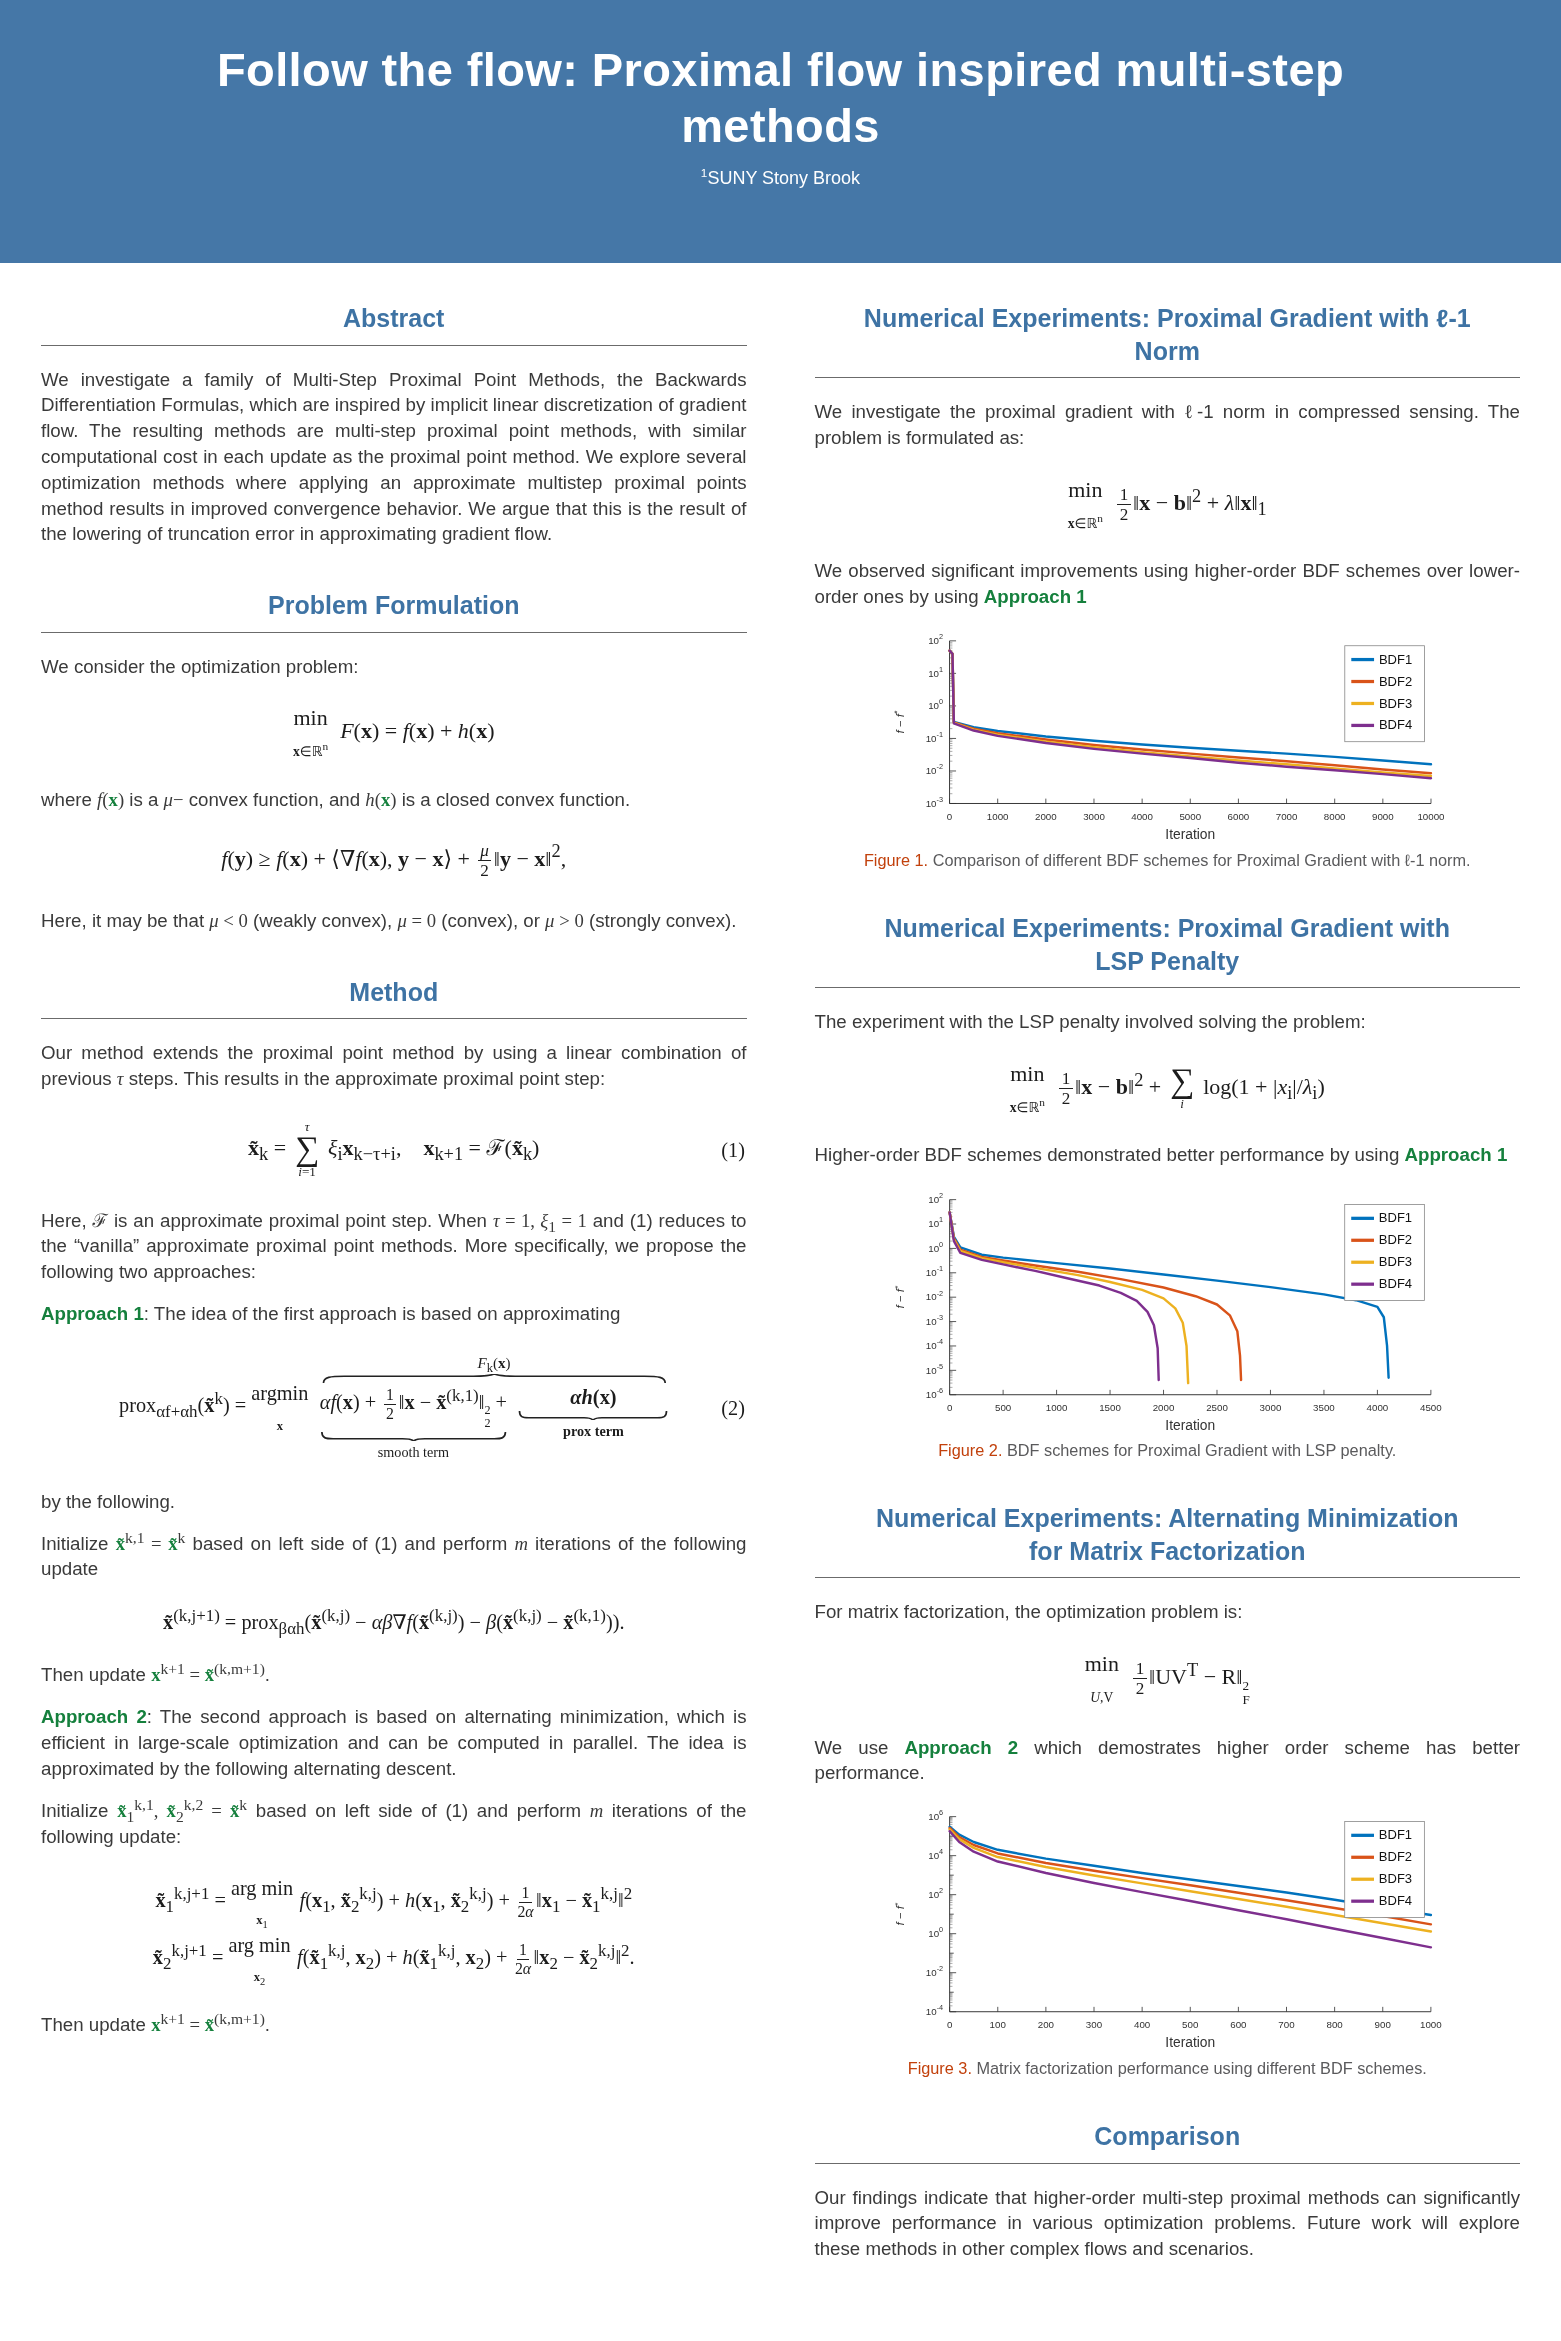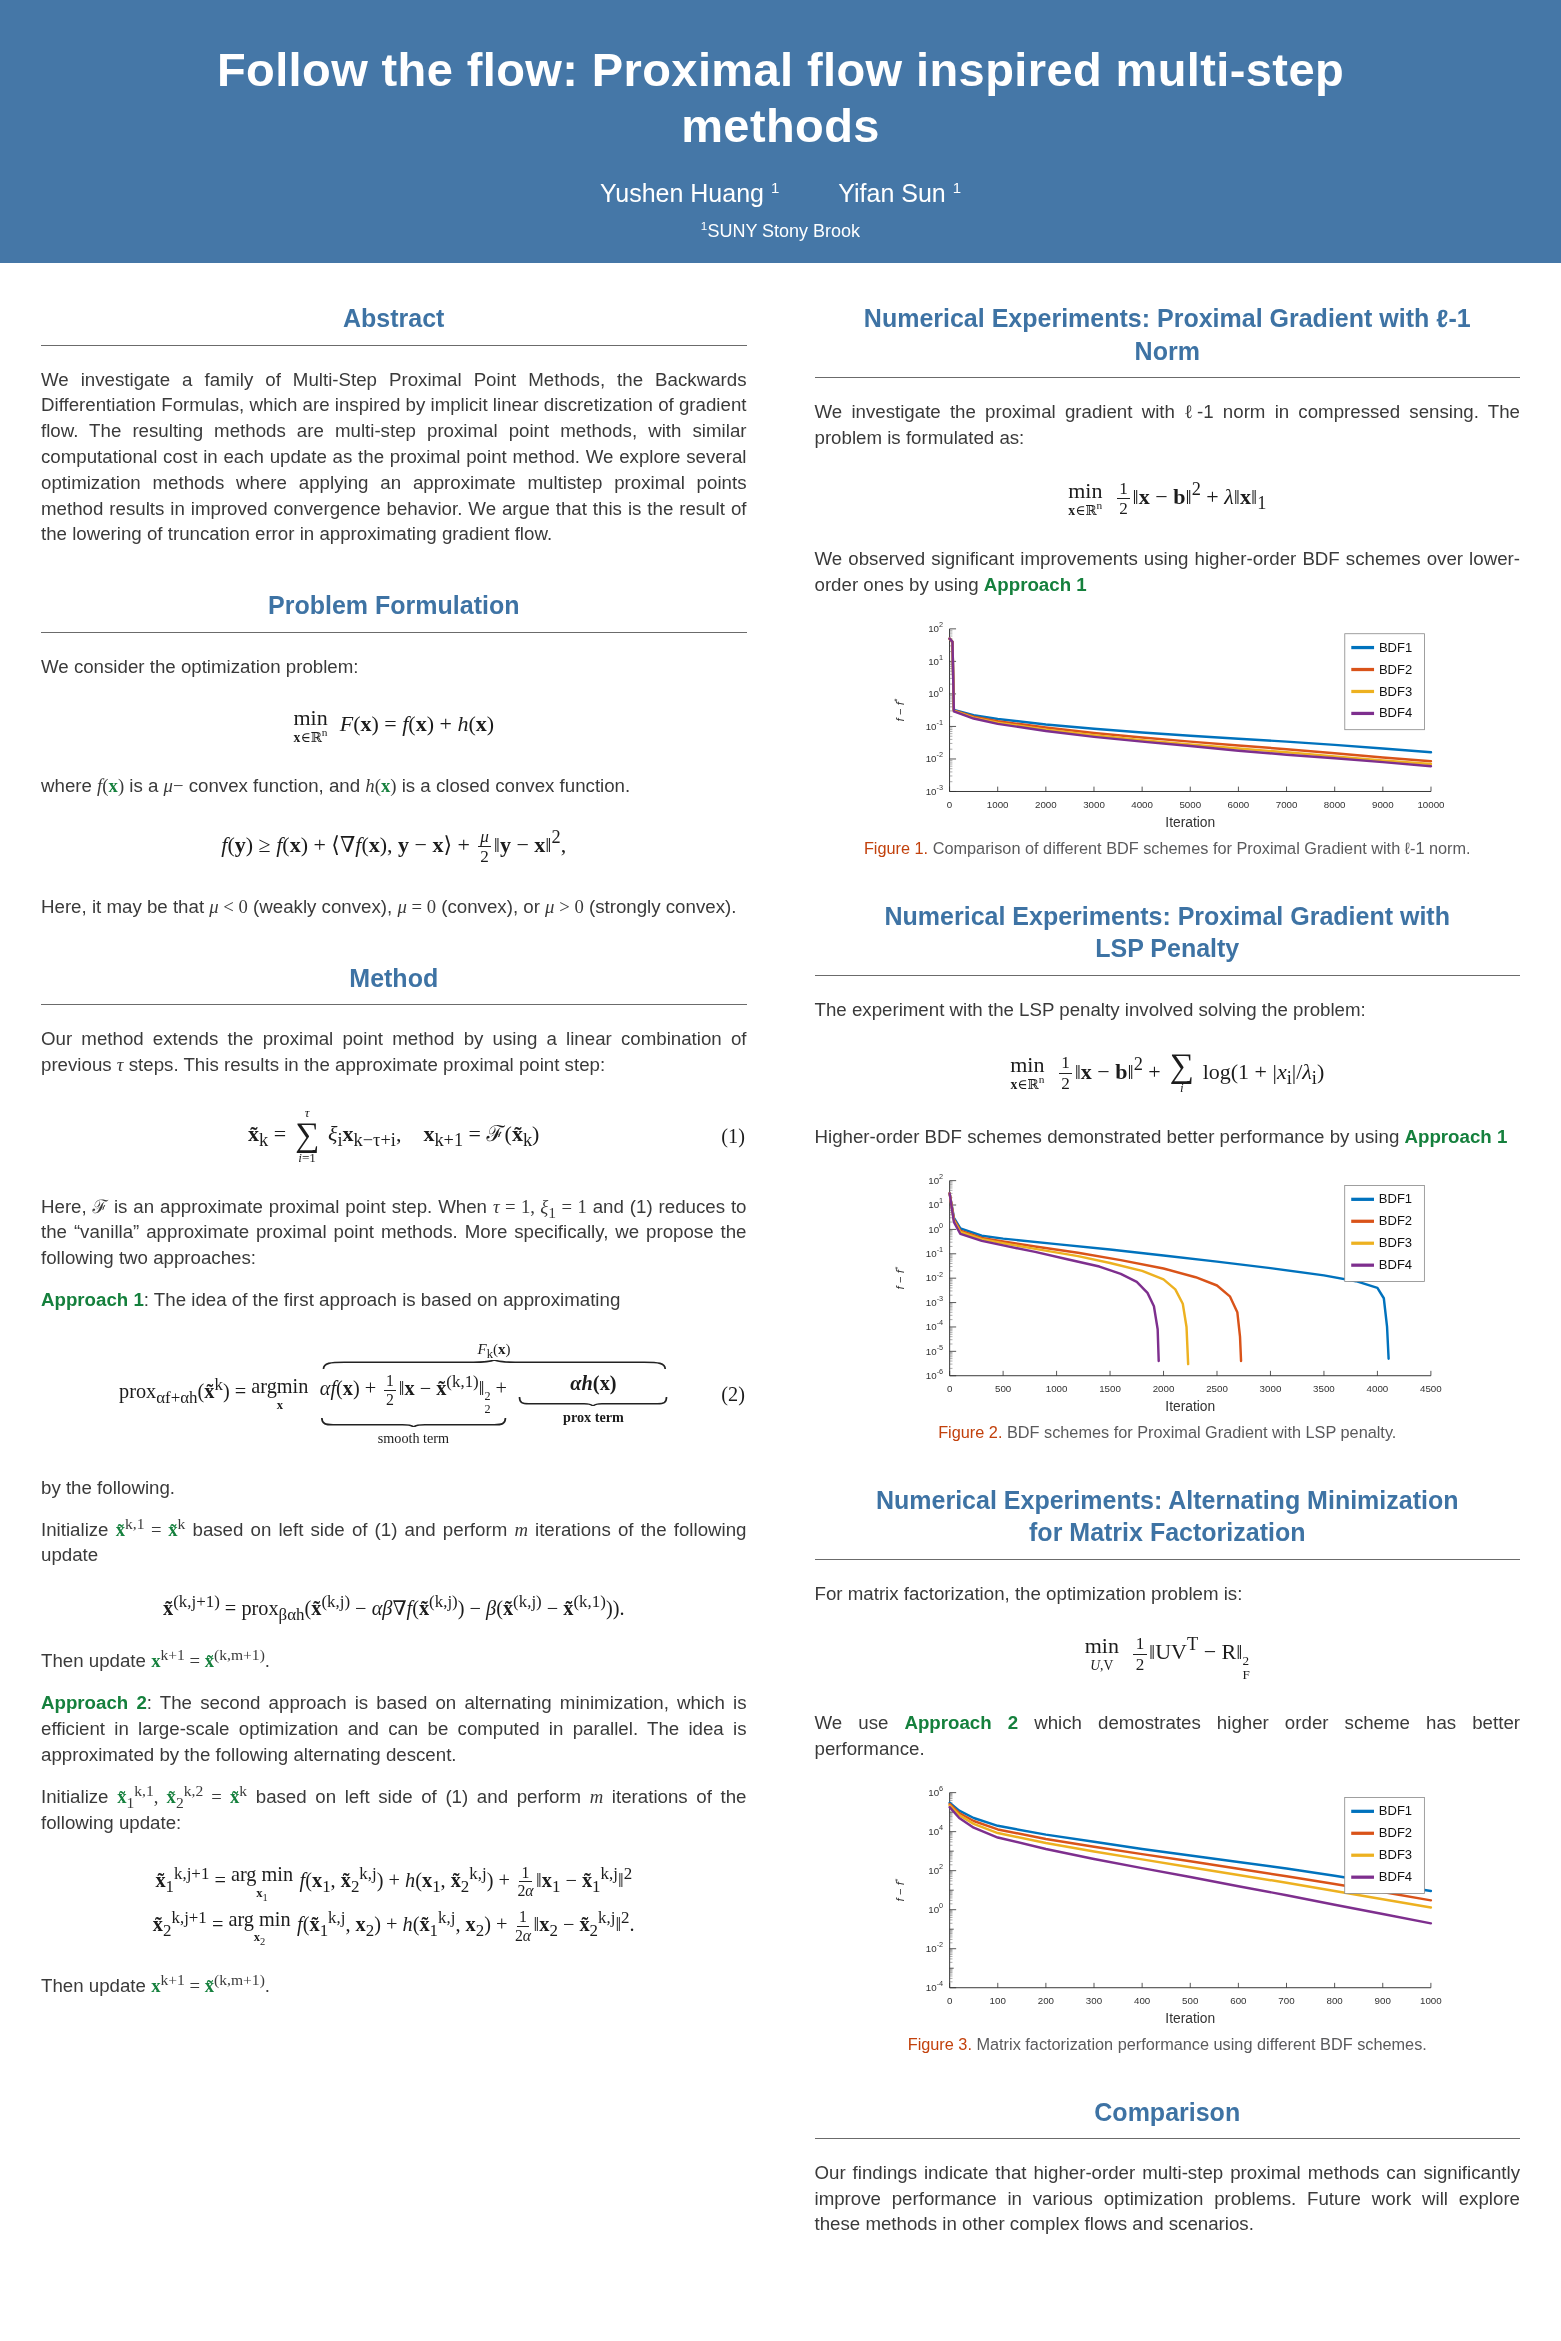--- a/index.html
+++ b/index.html
@@ -24,21 +24,21 @@
   .para b{color:#15803d;}
   .m,.para .m{font-family:"Liberation Serif","DejaVu Serif",serif;}
 
   
   .eqrow{position:relative;display:flex;justify-content:center;align-items:center;margin:28px 0;}
   .eq{font-family:"Liberation Serif","DejaVu Serif",serif;font-size:22px;color:#1c1c1c;text-align:center;}
   .eq i{font-style:italic;}
   .eqtag{position:absolute;right:1.6px;top:50%;transform:translateY(-50%);font-family:"Liberation Serif","DejaVu Serif",serif;font-size:20.3px;color:#1c1c1c;}
 
   .op{display:inline-flex;flex-direction:column;align-items:center;vertical-align:middle;line-height:1;margin-right:6.5px;}
-  .op .opsub{font-size:0.62em;margin-top:2px;}
+  .op .opsub{font-size:0.62em;margin-top:16px;font-family:Liberation Serif, serif;}
   .sum{display:inline-flex;flex-direction:column;align-items:center;vertical-align:middle;line-height:1;margin:0 3.3px;}
   .sum .sigma{font-size:1.55em;line-height:0.9;}
   .sum .lim{font-size:0.6em;line-height:1.1;}
   .frac{display:inline-flex;flex-direction:column;align-items:center;vertical-align:middle;font-size:0.78em;line-height:1.12;margin:0 2.4px;}
   .frac>span:first-child{border-bottom:1.3px solid #222;padding:0 2.4px;}
   .ss{display:inline-flex;flex-direction:column;align-items:flex-start;font-size:0.6em;line-height:1.05;vertical-align:-0.45em;}
 
   
   .eq-braced{display:inline-flex;align-items:center;font-size:20.3px;}
   .obgroup{display:inline-flex;flex-direction:column;align-items:center;margin-left:4.9px;}
@@ -54,24 +54,20 @@
   .caption{text-align:center;font-size:16.3px;color:#5a5a5c;margin:3.3px 24.4px 28px 24.4px;}
   .caption .cap-label{color:#c2410c;}
 
   sup,sub{line-height:0;}
 </style>
 </head>
 <body>
 
 <header class="poster-header">
   <div class="poster-title">Follow the flow: Proximal flow inspired multi-step methods</div>
-  <div class="poster-authors">
-    <span><span>Yushen Huang</span> <sup>1</sup></span>
-    <span><span>Yifan Sun</span> <sup>1</sup></span>
-  </div>
   <div class="poster-affil"><sup>1</sup><span>SUNY Stony Brook</span></div>
 </header>
 
 <main class="columns">
 
   <div class="col">
 
     <section class="section">
       <h2 class="sec-title">Abstract</h2>
       <hr class="sec-rule">

